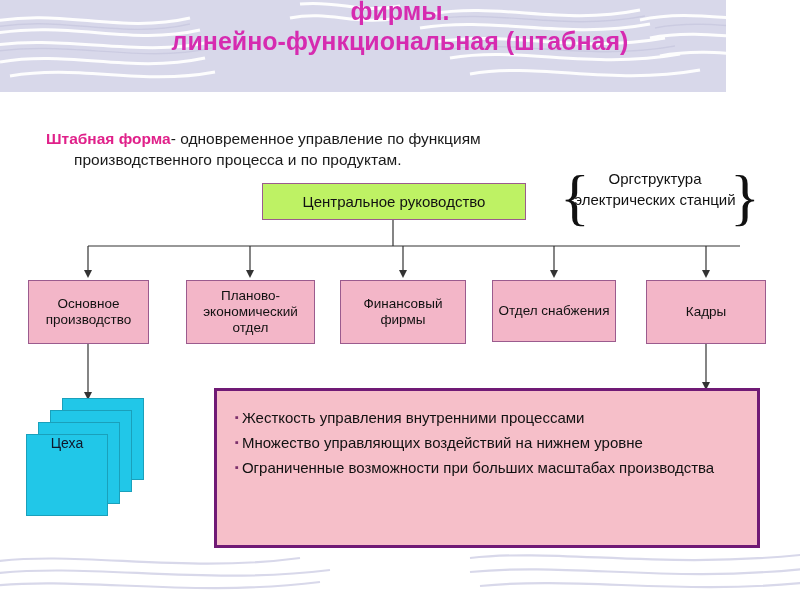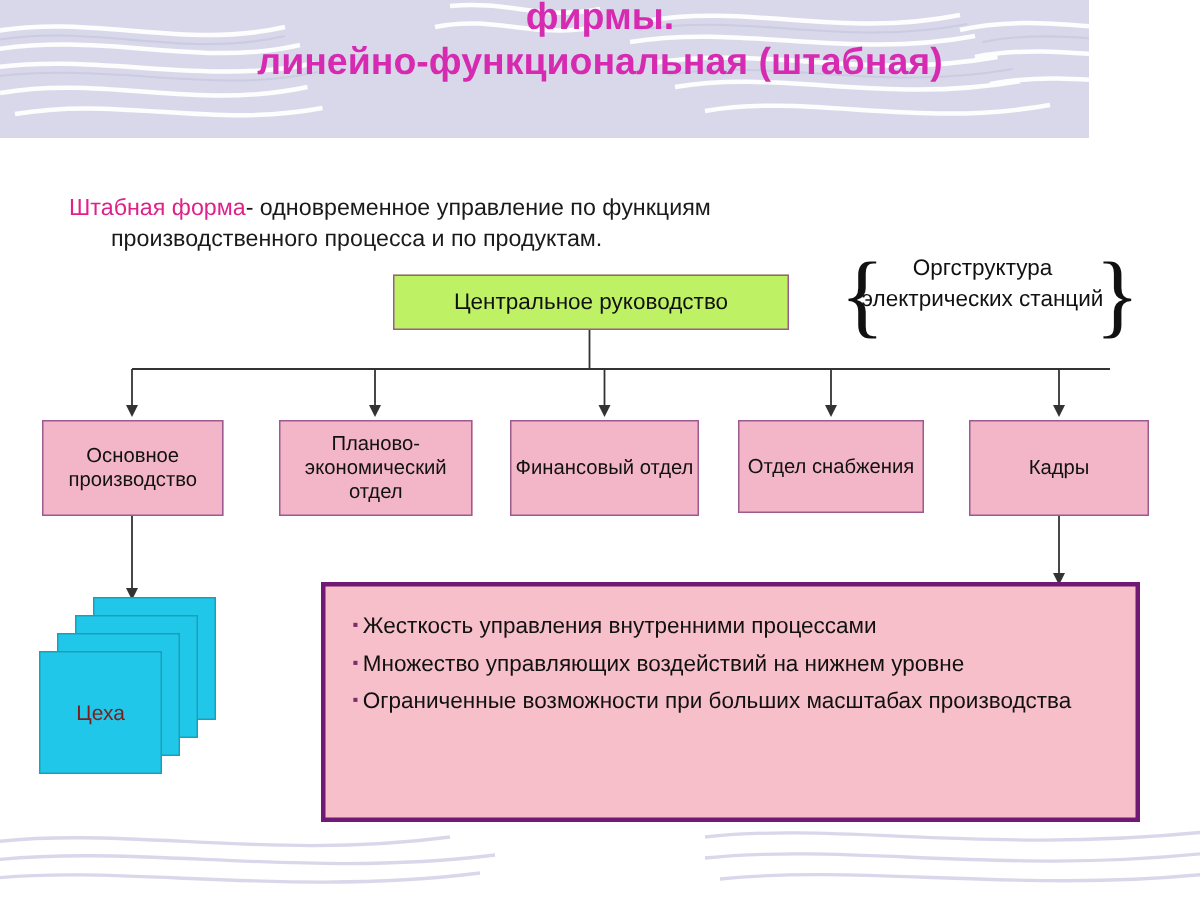--- a/index.html
+++ b/index.html
@@ -15,41 +15,41 @@
          font-size:25px;font-weight:bold;color:#d62bb0;line-height:30px;
          letter-spacing:0px;}
 
   
   .bottomdeco{position:absolute;left:0;top:548px;width:800px;height:52px;
               background:#ffffff;overflow:hidden;}
 
   
   .intro{position:absolute;left:46px;top:128px;width:660px;
          font-size:15.5px;color:#1a1a1a;line-height:21px;}
-  .intro .hl{color:#e0218a;font-weight:normal;}
+  .intro .hl{color:#e0218a;font-weight:bold;}
   .intro .l2{display:block;margin-left:28px;}
 
   
   .box{position:absolute;box-sizing:border-box;border:1px solid #9b5b8e;
        background:#f3b6c8;display:flex;align-items:center;justify-content:center;
        text-align:center;font-size:13.5px;color:#111;line-height:16px;}
   .box.top{font-size:15px;background:#bef264;}
 
   
   .note{position:absolute;left:566px;top:168px;width:178px;height:68px;
         text-align:center;font-size:15px;color:#111;line-height:21px;}
   .brace{position:absolute;font-size:62px;color:#111;line-height:62px;
          font-family:"Liberation Serif", serif;}
 
   
   .stack{position:absolute;}
   .sheet{position:absolute;width:80px;height:80px;background:#21c7e8;
          border:1px solid #1aa0bb;}
-  .sheet.main{display:flex;align-items:center;justify-content:center;
-              font-size:14px;color:#7f1d1d;}
+  .sheet.main{display:flex;align-items:flex-start;justify-content:center;
+              font-size:14px;color:#0f172a;}
 
   
   .panel{position:absolute;left:214px;top:388px;width:546px;height:160px;
          box-sizing:border-box;border:3px solid #701a75;background:#f6bfc9;
          padding:14px 18px 0 18px;}
   .panel .line{font-size:15px;color:#111;line-height:24px;text-align:center;}
   .panel .bl{text-align:left;}
   .bull{color:#7a2f6a;font-size:11px;vertical-align:2px;margin-right:3px;}
 
   svg.wires{position:absolute;left:0;top:0;width:800px;height:600px;
@@ -146,21 +146,21 @@
   <div class="brace" style="left:730px;top:166px;">}</div>
   <div class="note">Оргструктура электрических станций</div>
 
   <div class="box" style="left:28px;top:280px;width:121px;height:64px;">
     <span>Основное производство</span>
   </div>
   <div class="box" style="left:186px;top:280px;width:129px;height:64px;">
     <span>Планово-экономический отдел</span>
   </div>
   <div class="box" style="left:340px;top:280px;width:126px;height:64px;">
-    <span>Финансовый отдел</span>
+    <span>Финансовый фирмы</span>
   </div>
   <div class="box" style="left:492px;top:280px;width:124px;height:62px;">
     <span>Отдел снабжения</span>
   </div>
   <div class="box" style="left:646px;top:280px;width:120px;height:64px;">
     <span>Кадры</span>
   </div>
 
   <div class="stack" style="left:26px;top:398px;width:116px;height:116px;">
     <div class="sheet" style="left:36px;top:0;"></div>

